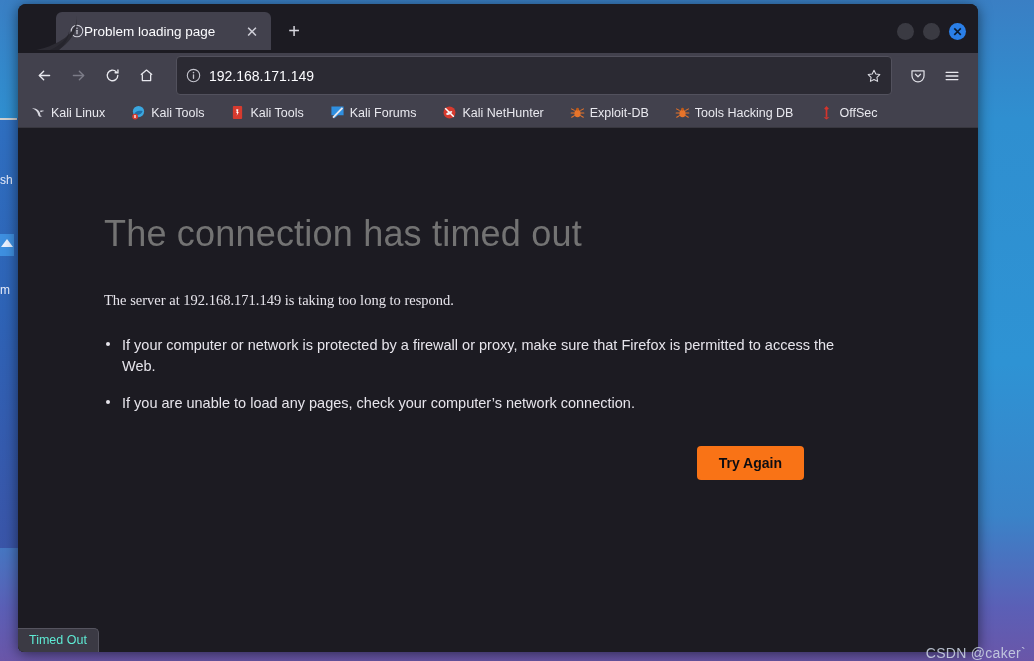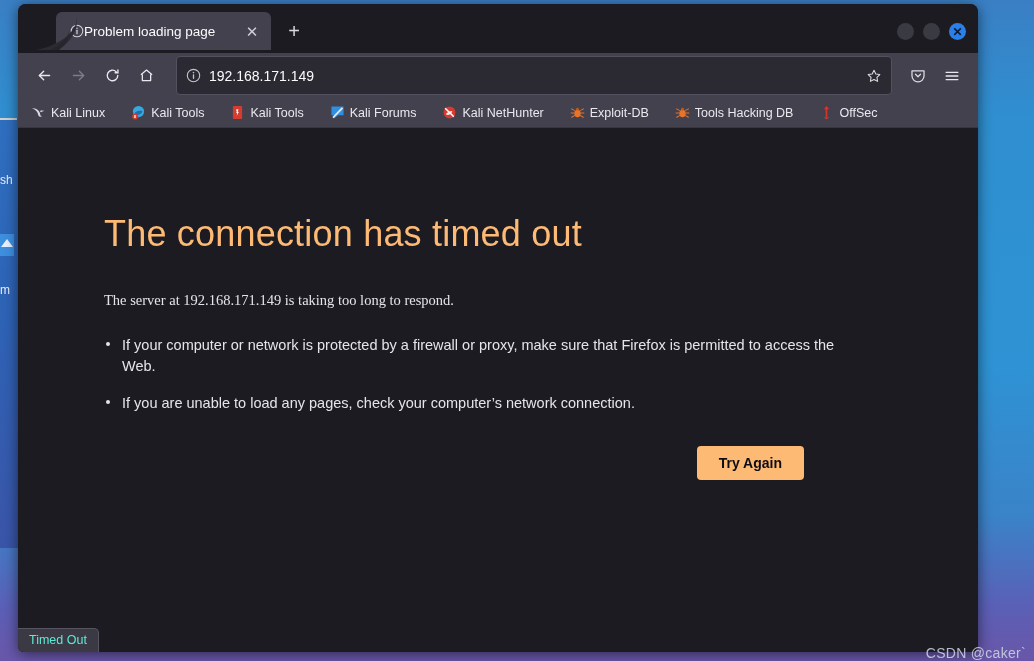--- a/index.html
+++ b/index.html
@@ -239,21 +239,21 @@
   
   #content {
     position: relative;
     height: 524px;
     background: #1c1b22;
     padding: 84px 0 0 86px;
     overflow: hidden;
   }
   #err-wrap { max-width: 780px; }
   #err-title {
-    color: #fdba74;
+    color: #737373;
     font-size: 36px;
     font-weight: 300;
     letter-spacing: .2px;
     line-height: 1.2;
     margin-bottom: 37px;
   }
   #err-short {
     color: #e6e4eb;
     font-size: 14.5px;
     margin-bottom: 26px;
@@ -279,21 +279,21 @@
     border-radius: 50%;
     background: #e6e4eb;
   }
   #btn-row {
     display: flex;
     justify-content: flex-end;
     padding-right: 80px;
     margin-top: 32px;
   }
   #try-again {
-    background: #fdba74;
+    background: #f97316;
     color: #0d0d12;
     font-size: 14px;
     font-weight: bold;
     border: none;
     border-radius: 4px;
     padding: 9px 22px;
     cursor: pointer;
     font-family: "Liberation Sans", sans-serif;
   }
 

